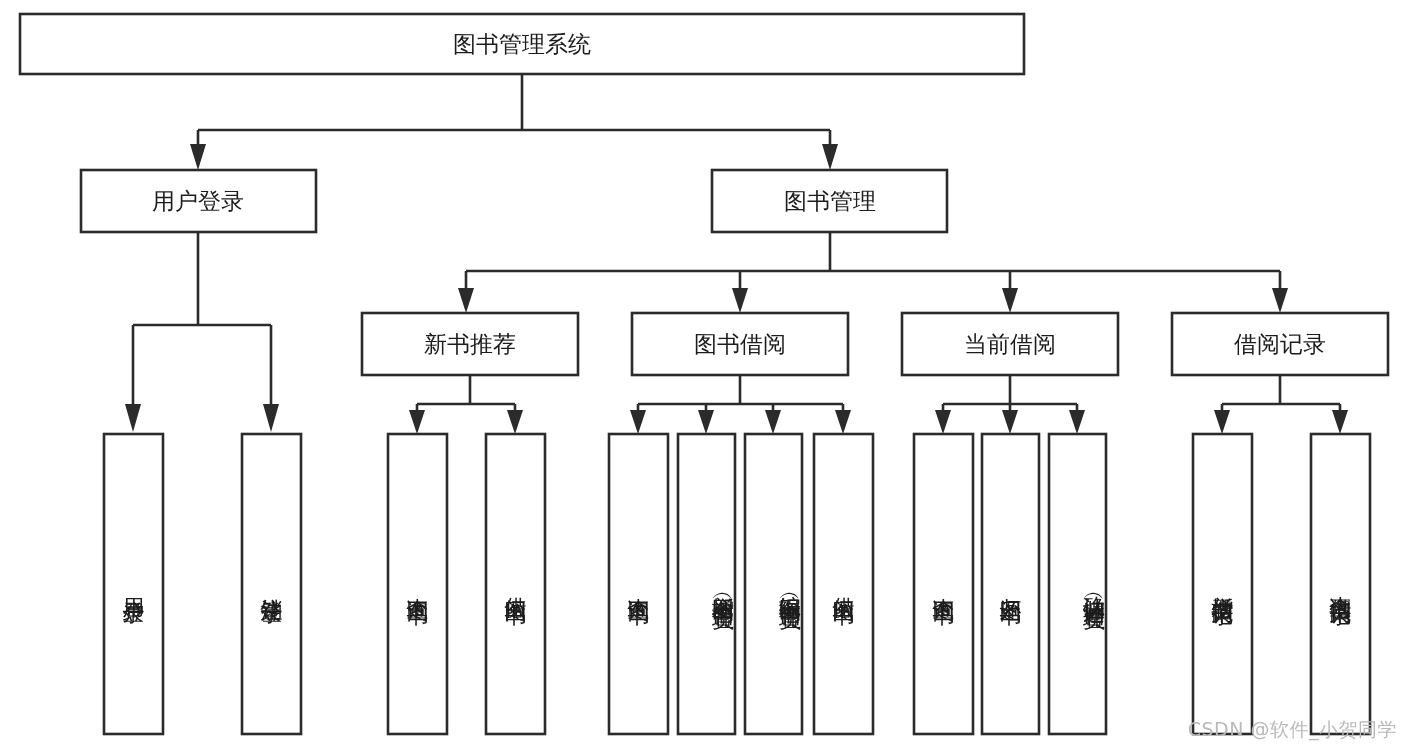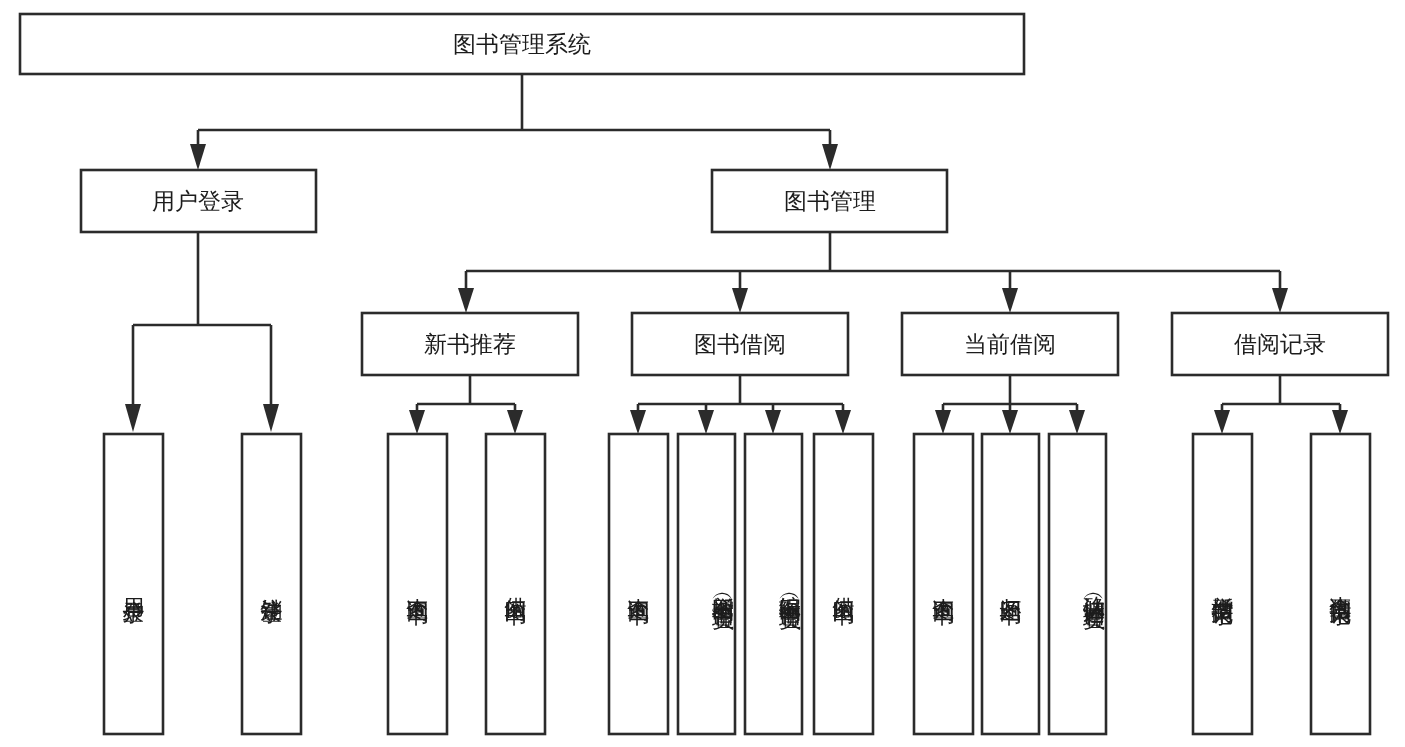--- a/index.html
+++ b/index.html
@@ -222,14 +222,15 @@
   <div class="leaf-label" style="left:745px; top:440px; width:57px; height:294px; display:flex; align-items:flex-start; justify-content:center;">编辑图书（管理员）</div>
   <div class="leaf-label" style="left:814px; top:434px; width:59px; height:300px; display:flex; align-items:center; justify-content:center;">借阅图书</div>
 
   <div class="leaf-label" style="left:914px; top:434px; width:59px; height:300px; display:flex; align-items:center; justify-content:center;">查询图书</div>
   <div class="leaf-label" style="left:982px; top:434px; width:57px; height:300px; display:flex; align-items:center; justify-content:center;">归还图书</div>
   <div class="leaf-label" style="left:1049px; top:440px; width:57px; height:294px; display:flex; align-items:flex-start; justify-content:center;">确认归还（管理员）</div>
 
   <div class="leaf-label" style="left:1193px; top:434px; width:59px; height:300px; display:flex; align-items:center; justify-content:center;">新增借阅记录</div>
   <div class="leaf-label" style="left:1311px; top:434px; width:59px; height:300px; display:flex; align-items:center; justify-content:center;">查询借阅记录</div>
 
+  <div class="watermark">CSDN @软件_小贺同学</div>
 
 </div>
 
 </body></html>

